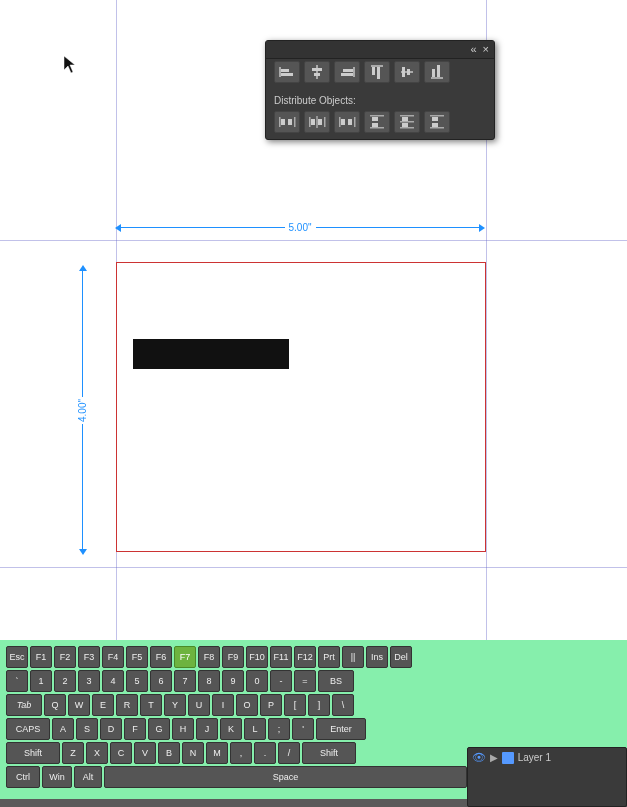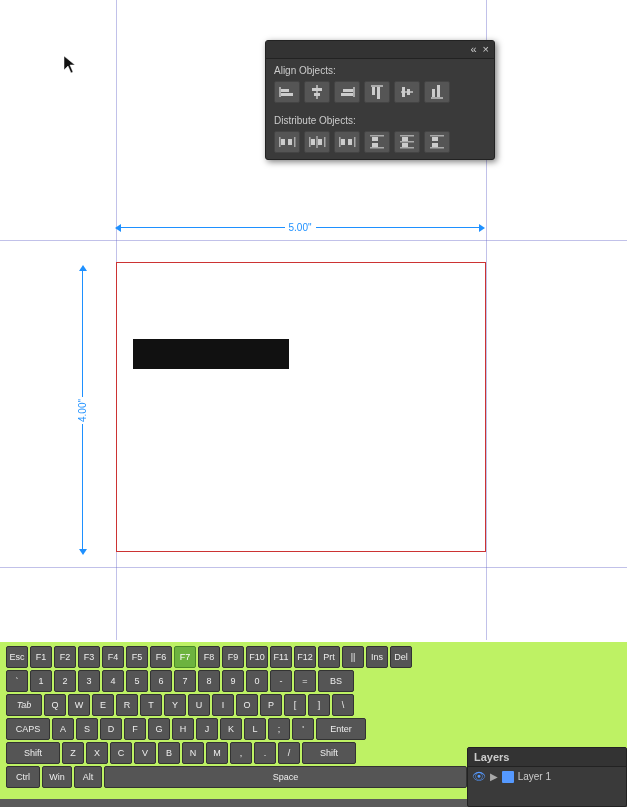--- a/index.html
+++ b/index.html
@@ -265,22 +265,22 @@
       font-size: 10px;
     }
 
     
     .keyboard-area {
       position: absolute;
       top: 640px;
       left: 0;
       width: 627px;
       height: 159px;
-      background: #bef264;
-      border-top: 2px solid #ffffff;
+      background: #86efac;
+      border-top: 2px solid #86efac;
       padding: 4px 6px;
     }
 
     .key-row {
       display: flex;
       gap: 2px;
       margin-bottom: 2px;
     }
 
     .key {
@@ -408,21 +408,20 @@
     <div class="black-rect"></div>
   </div>
 
   <div class="panel">
     <div class="panel-titlebar">
       <div class="panel-titlebar-icons">
         <span class="panel-icon-btn">«</span>
         <span class="panel-icon-btn">×</span>
       </div>
     </div>
-    <div class="panel-section-label">Align Objects:</div>
     <div class="panel-icon-row">
 
       <div class="align-btn">
         <svg class="align-svg" viewBox="0 0 18 16">
             <rect x="1" y="3" width="2" height="10" fill="#aaa"></rect>
             <rect x="3" y="5" width="8" height="3" fill="#ccc"></rect>
             <rect x="3" y="9" width="12" height="3" fill="#ccc"></rect>
           </svg>
       </div>
 
@@ -624,20 +623,19 @@
     <div class="key key-mnu">Mnu</div>
     <div class="key key-ctrl">Ctrl</div>
     <div class="key">L</div>
     <div class="key" style="display:flex;flex-direction:column;font-size:7px;height:22px;justify-content:center;">
       <span>U</span>
     </div>
   </div>
 </div>
 
 <div class="layers-panel">
-  <div class="layers-header">Layers</div>
   <div class="layers-row">
     <span class="layers-eye">👁</span>
     <span class="layers-arrow">▶</span>
     <div class="layers-color-swatch"></div>
     <span>Layer 1</span>
   </div>
 </div>
 
 </body></html>

